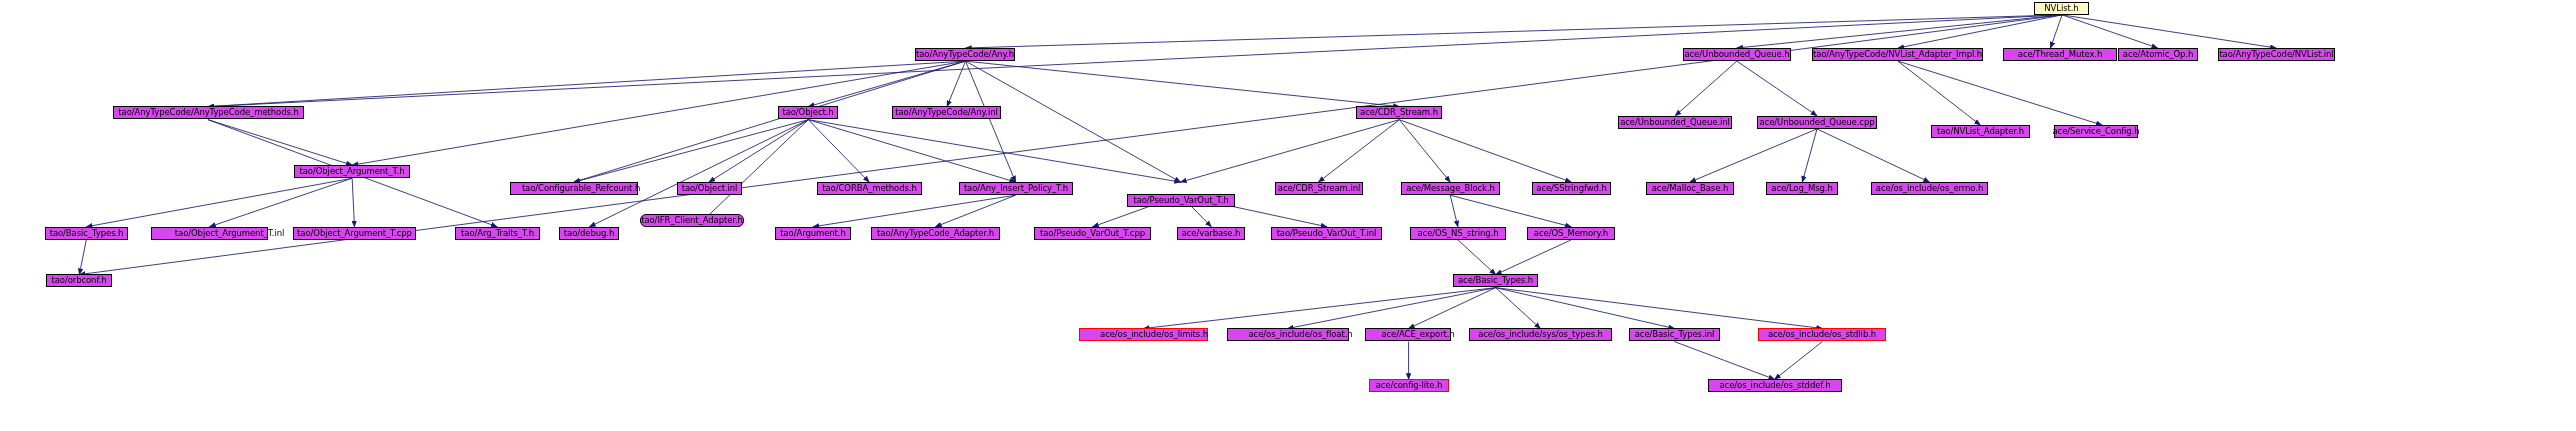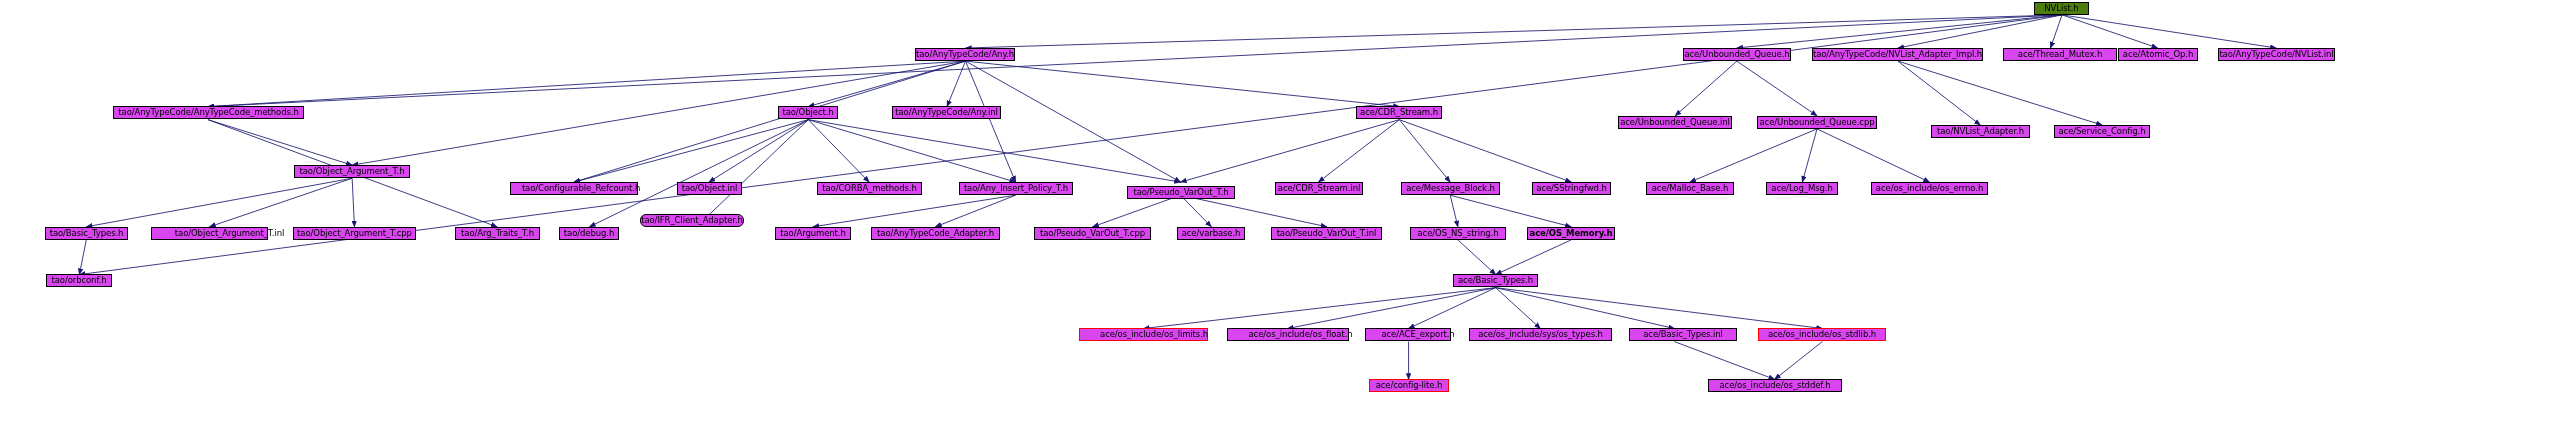--- a/index.html
+++ b/index.html
@@ -2,21 +2,21 @@
 <html style="font-size:12.3px"><head>
 <meta charset="utf-8">
 <style>
   html,body{margin:0;padding:0;background:#ffffff;}
   #canvas{position:relative;width:2576px;height:432px;background:#ffffff;
           font-family:"DejaVu Sans", sans-serif;overflow:hidden;}
   .node{position:absolute;box-sizing:border-box;border:0.8px solid #000000;
         background:#d946ef;color:#000000;font-size:8.5px;line-height:1;
         display:flex;align-items:center;justify-content:center;
         white-space:nowrap;padding:0 3.9px;height:13px;letter-spacing:-0.1px;}
-  .node.root{background:#4d7c0f;border-color:#000000;}
+  .node.root{background:#fef9c3;border-color:#000000;}
   .node.red{border-color:#ff0000;color:#000000;}
   svg.edges{position:absolute;left:0;top:0;width:2576px;height:432px;
             pointer-events:none;}
   .edge{stroke:#191970;stroke-width:1.1;fill:none;}
   .arrow{fill:#191970;}
   .arrow-red{fill:#ff0000;}
 </style>
 </head>
 <body>
 
@@ -99,51 +99,51 @@
       <div class="node" style="left: 2003px; top: 48px; width: 114px;">ace/Thread_Mutex.h</div>
       <div class="node" style="left: 2118px; top: 48px; width: 80px;">ace/Atomic_Op.h</div>
       <div class="node" style="left: 2218px; top: 48px; width: 117px;">tao/AnyTypeCode/NVList.inl</div>
       <div class="node" style="left: 113px; top: 106px; width: 191px;">tao/AnyTypeCode/AnyTypeCode_methods.h</div>
       <div class="node" style="left: 778px; top: 106px; width: 60px;">tao/Object.h</div>
       <div class="node" style="left: 892px; top: 106px; width: 109px;">tao/AnyTypeCode/Any.inl</div>
       <div class="node" style="left: 1356px; top: 106px; width: 86px;">ace/CDR_Stream.h</div>
       <div class="node" style="left: 1618px; top: 116px; width: 114px;">ace/Unbounded_Queue.inl</div>
       <div class="node" style="left: 1757px; top: 116px; width: 120px;">ace/Unbounded_Queue.cpp</div>
       <div class="node" style="left: 1931px; top: 125px; width: 99px;">tao/NVList_Adapter.h</div>
-      <div class="node" style="left: 2054px; top: 125px; width: 96px;">ace/Service_Config.h</div>
+      <div class="node" style="left: 2054px; top: 125px; width: 84px;">ace/Service_Config.h</div>
       <div class="node" style="left: 294px; top: 165px; width: 116px;">tao/Object_Argument_T.h</div>
       <div class="node" style="left: 510px; top: 182px; width: 128px; padding-left: 18px;">tao/Configurable_Refcount.h</div>
       <div class="node" style="left: 677px; top: 182px; width: 65px;">tao/Object.inl</div>
       <div class="node" style="left: 817px; top: 182px; width: 105px;">tao/CORBA_methods.h</div>
       <div class="node" style="left: 959px; top: 182px; width: 114px;">tao/Any_Insert_Policy_T.h</div>
-      <div class="node" style="left: 1127px; top: 186px; width: 108px;">tao/Pseudo_VarOut_T.h</div>
+      <div class="node" style="left: 1127px; top: 194px; width: 108px;">tao/Pseudo_VarOut_T.h</div>
       <div class="node" style="left: 1275px; top: 182px; width: 88px;">ace/CDR_Stream.inl</div>
       <div class="node" style="left: 1401px; top: 182px; width: 99px;">ace/Message_Block.h</div>
       <div class="node" style="left: 1532px; top: 182px; width: 79px;">ace/SStringfwd.h</div>
       <div class="node" style="left: 1646px; top: 182px; width: 88px;">ace/Malloc_Base.h</div>
       <div class="node" style="left: 1766px; top: 182px; width: 72px;">ace/Log_Msg.h</div>
       <div class="node" style="left: 1871px; top: 182px; width: 117px;">ace/os_include/os_errno.h</div>
       <div class="node" style="left: 45px; top: 227px; width: 83px;">tao/Basic_Types.h</div>
       <div class="node" style="left: 151px; top: 227px; width: 117px; padding-left: 44px;">tao/Object_Argument_T.inl</div>
       <div class="node" style="left: 293px; top: 227px; width: 123px;">tao/Object_Argument_T.cpp</div>
       <div class="node" style="left: 455px; top: 227px; width: 85px;">tao/Arg_Traits_T.h</div>
       <div class="node" style="left: 559px; top: 227px; width: 60px;">tao/debug.h</div>
       <div class="node" style="left: 640px; top: 214px; width: 104px; border-radius: 6px;">tao/IFR_Client_Adapter.h</div>
       <div class="node" style="left: 775px; top: 227px; width: 76px;">tao/Argument.h</div>
       <div class="node" style="left: 871px; top: 227px; width: 129px;">tao/AnyTypeCode_Adapter.h</div>
       <div class="node" style="left: 1034px; top: 227px; width: 117px;">tao/Pseudo_VarOut_T.cpp</div>
       <div class="node" style="left: 1177px; top: 227px; width: 68px;">ace/varbase.h</div>
       <div class="node" style="left: 1271px; top: 227px; width: 111px;">tao/Pseudo_VarOut_T.inl</div>
       <div class="node" style="left: 1410px; top: 227px; width: 96px;">ace/OS_NS_string.h</div>
-      <div class="node" style="left: 1527px; top: 227px; width: 88px; font-weight: bold;">ace/OS_Memory.h</div>
+      <div class="node" style="left: 1527px; top: 227px; width: 88px;">ace/OS_Memory.h</div>
       <div class="node" style="left: 46px; top: 274px; width: 66px;">tao/orbconf.h</div>
       <div class="node" style="left: 1453px; top: 274px; width: 85px;">ace/Basic_Types.h</div>
       <div class="node red" style="left: 1079px; top: 328px; width: 129px; padding-left: 25px;">ace/os_include/os_limits.h</div>
       <div class="node" style="left: 1227px; top: 328px; width: 122px; padding-left: 29px;">ace/os_include/os_float.h</div>
       <div class="node" style="left: 1365px; top: 328px; width: 86px; padding-left: 24px;">ace/ACE_export.h</div>
       <div class="node" style="left: 1469px; top: 328px; width: 143px;">ace/os_include/sys/os_types.h</div>
-      <div class="node" style="left: 1629px; top: 328px; width: 108px;">ace/Basic_Types.inl</div>
+      <div class="node" style="left: 1629px; top: 328px; width: 91px;">ace/Basic_Types.inl</div>
       <div class="node red" style="left: 1758px; top: 328px; width: 128px;">ace/os_include/os_stdlib.h</div>
       <div class="node red" style="left: 1369px; top: 379px; width: 80px;">ace/config-lite.h</div>
       <div class="node" style="left: 1708px; top: 379px; width: 134px;">ace/os_include/os_stddef.h</div>
     </div>
 </div>
 
 
 </body></html>

